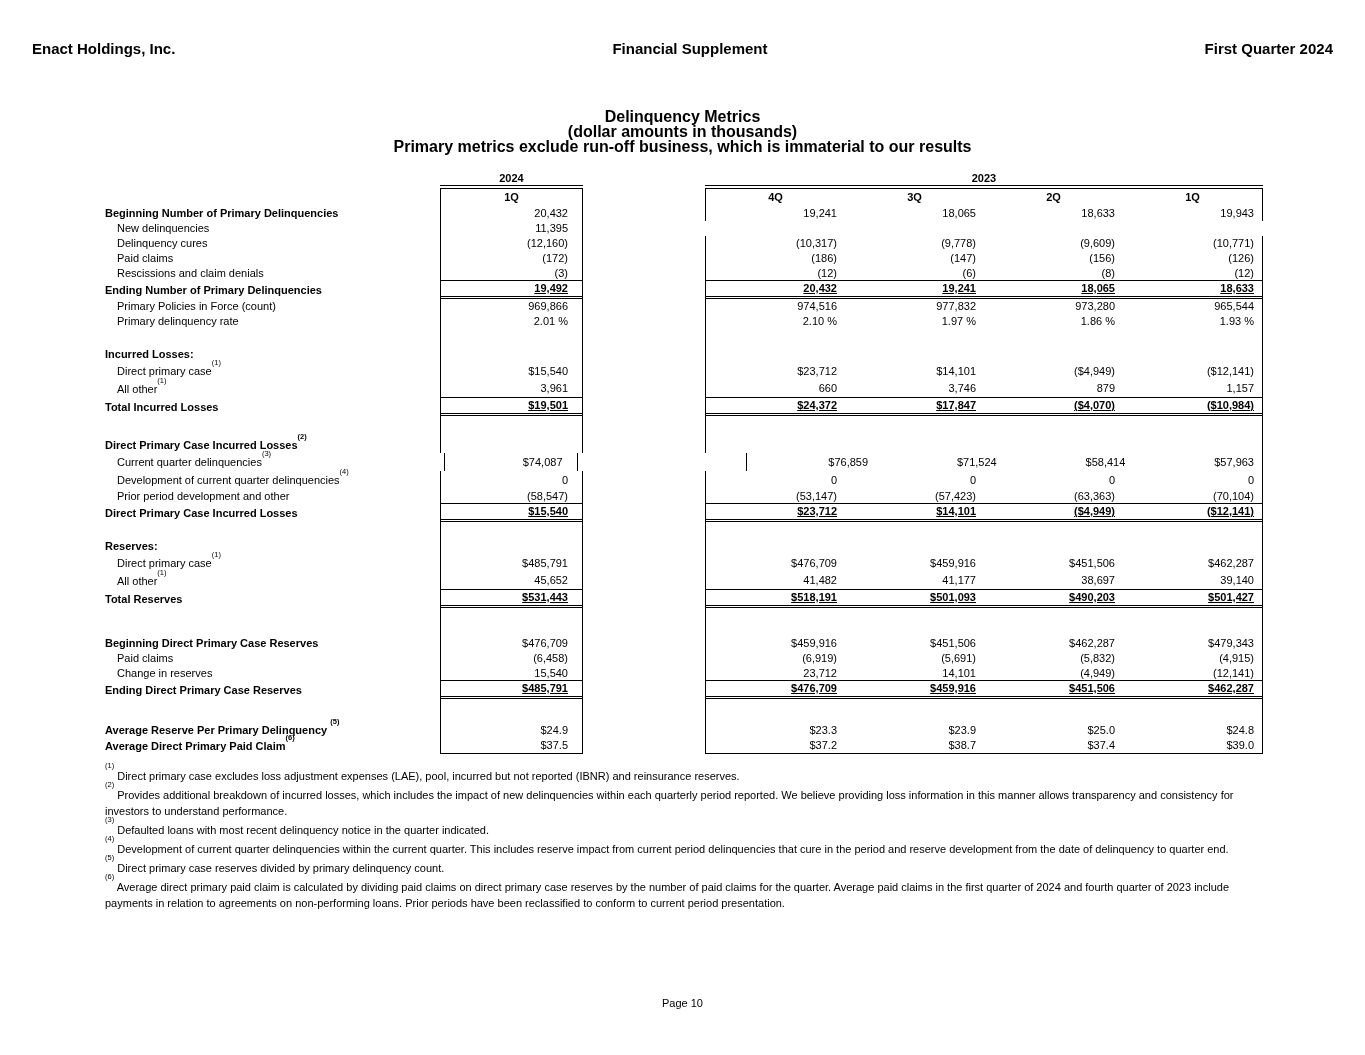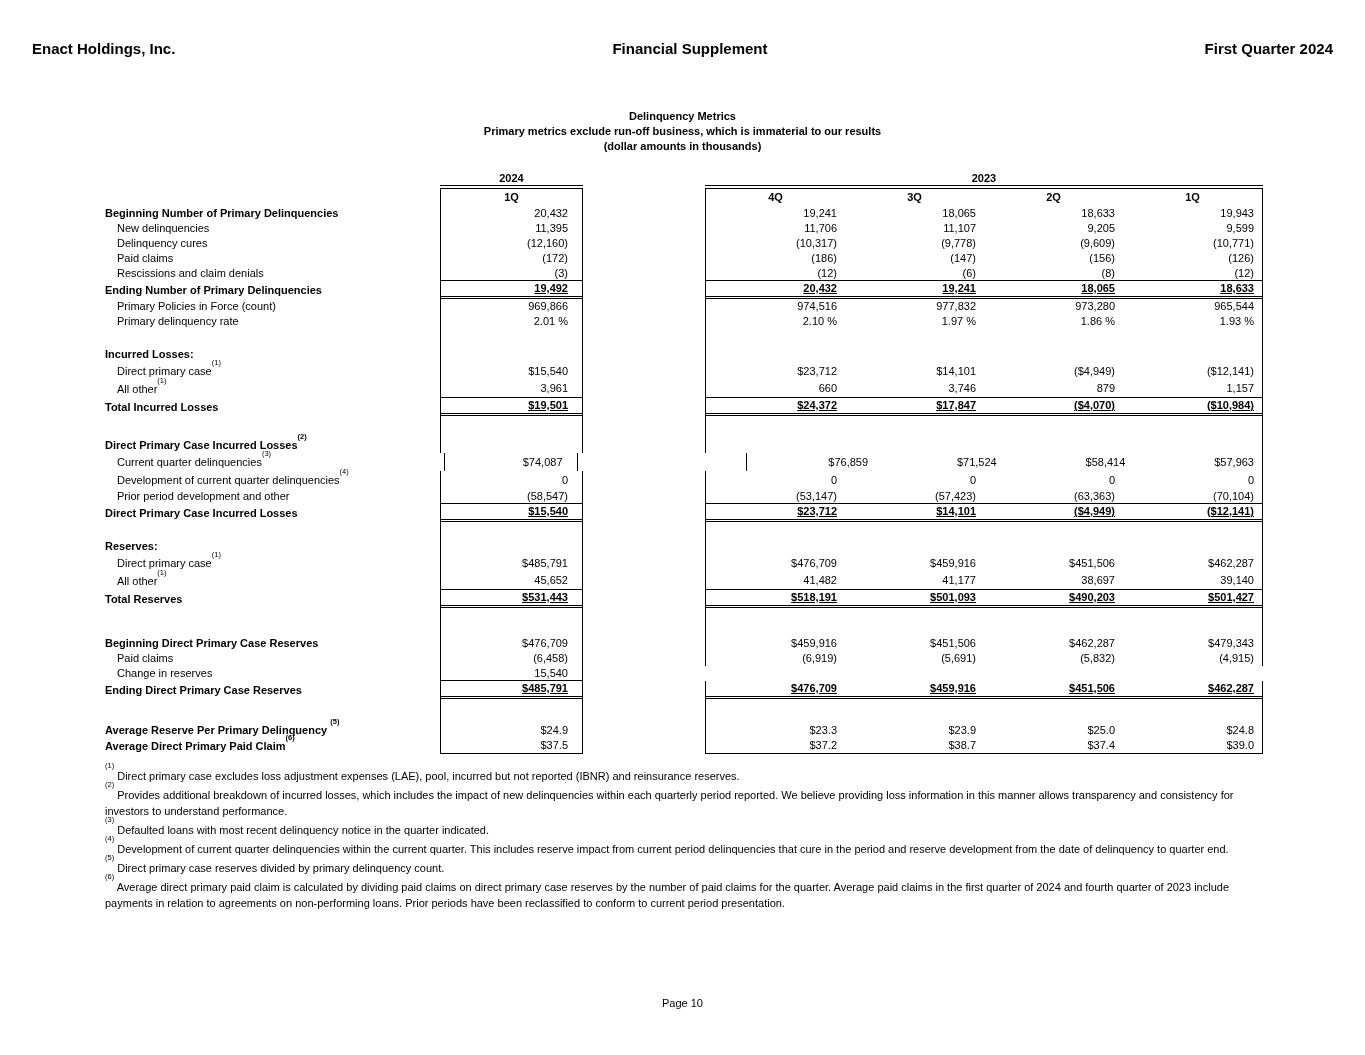--- a/index.html
+++ b/index.html
@@ -11,21 +11,21 @@
   .page { position: absolute; inset: 0; }
 
   .page-header {
     position: absolute; top: 40px; left: 32px; right: 32px;
     display: flex; justify-content: space-between; align-items: flex-start;
     font-size: 15px; font-weight: bold;
   }
 
   .title-block {
     position: absolute; top: 109px; left: 0; width: 100%;
-    text-align: center; font-size: 11px; font-weight: bold; line-height: 15px;
+    text-align: center; font-size: 16px; font-weight: bold; line-height: 15px;
   }
 
   .table {
     position: absolute; top: 170px; left: 105px; width: 1158px;
     font-size: 11px; line-height: 13px;
   }
   .yrow { display: flex; height: 18px; font-weight: bold; align-items: center; }
   .ylabel { width: 335px; }
   .y2024 { width: 143px; text-align: center; border-bottom: 1px solid #000; }
   .y2023 { width: 558px; text-align: center; border-bottom: 1px solid #000; }
@@ -80,22 +80,22 @@
 <div class="page">
 
   <div class="page-header">
     <span>Enact Holdings, Inc.</span>
     <span>Financial Supplement</span>
     <span>First Quarter 2024</span>
   </div>
 
   <div class="title-block">
     <div>Delinquency Metrics</div>
+    <div>(dollar amounts in thousands)</div>
     <div>Primary metrics exclude run-off business, which is immaterial to our results</div>
-    <div>(dollar amounts in thousands)</div>
   </div>
 
   <div class="table">
     <div class="yrow">
       <div class="ylabel"></div>
       <div class="y2024">2024</div>
       <div class="tgap"></div>
       <div class="y2023">2023</div>
     </div>
     <div class="trow qrow">
@@ -118,26 +118,20 @@
             <div class="tcell tval">19,241</div>
             <div class="tcell tval">18,065</div>
             <div class="tcell tval">18,633</div>
             <div class="tcell tval">19,943</div>
           </div>
         </div>
         <div class="trow">
           <div class="tlabel indent"><span>New delinquencies</span></div>
           <div class="c2024 tval">11,395</div>
           <div class="tgap"></div>
-          <div class="g2023">
-            <div class="tcell tval">11,706</div>
-            <div class="tcell tval">11,107</div>
-            <div class="tcell tval">9,205</div>
-            <div class="tcell tval">9,599</div>
-          </div>
         </div>
         <div class="trow">
           <div class="tlabel indent"><span>Delinquency cures</span></div>
           <div class="c2024 tval">(12,160)</div>
           <div class="tgap"></div>
           <div class="g2023">
             <div class="tcell tval">(10,317)</div>
             <div class="tcell tval">(9,778)</div>
             <div class="tcell tval">(9,609)</div>
             <div class="tcell tval">(10,771)</div>
@@ -404,20 +398,26 @@
             <div class="tcell tval">(6,919)</div>
             <div class="tcell tval">(5,691)</div>
             <div class="tcell tval">(5,832)</div>
             <div class="tcell tval">(4,915)</div>
           </div>
         </div>
         <div class="trow lbs">
           <div class="tlabel indent"><span>Change in reserves</span></div>
           <div class="c2024 tval">15,540</div>
           <div class="tgap"></div>
+          <div class="g2023">
+            <div class="tcell tval">23,712</div>
+            <div class="tcell tval">14,101</div>
+            <div class="tcell tval">(4,949)</div>
+            <div class="tcell tval">(12,141)</div>
+          </div>
         </div>
         <div class="trow lbd">
           <div class="tlabel bold"><span>Ending Direct Primary Case Reserves</span></div>
           <div class="c2024 tval bold">$485,791</div>
           <div class="tgap"></div>
           <div class="g2023">
             <div class="tcell tval bold">$476,709</div>
             <div class="tcell tval bold">$459,916</div>
             <div class="tcell tval bold">$451,506</div>
             <div class="tcell tval bold">$462,287</div>

